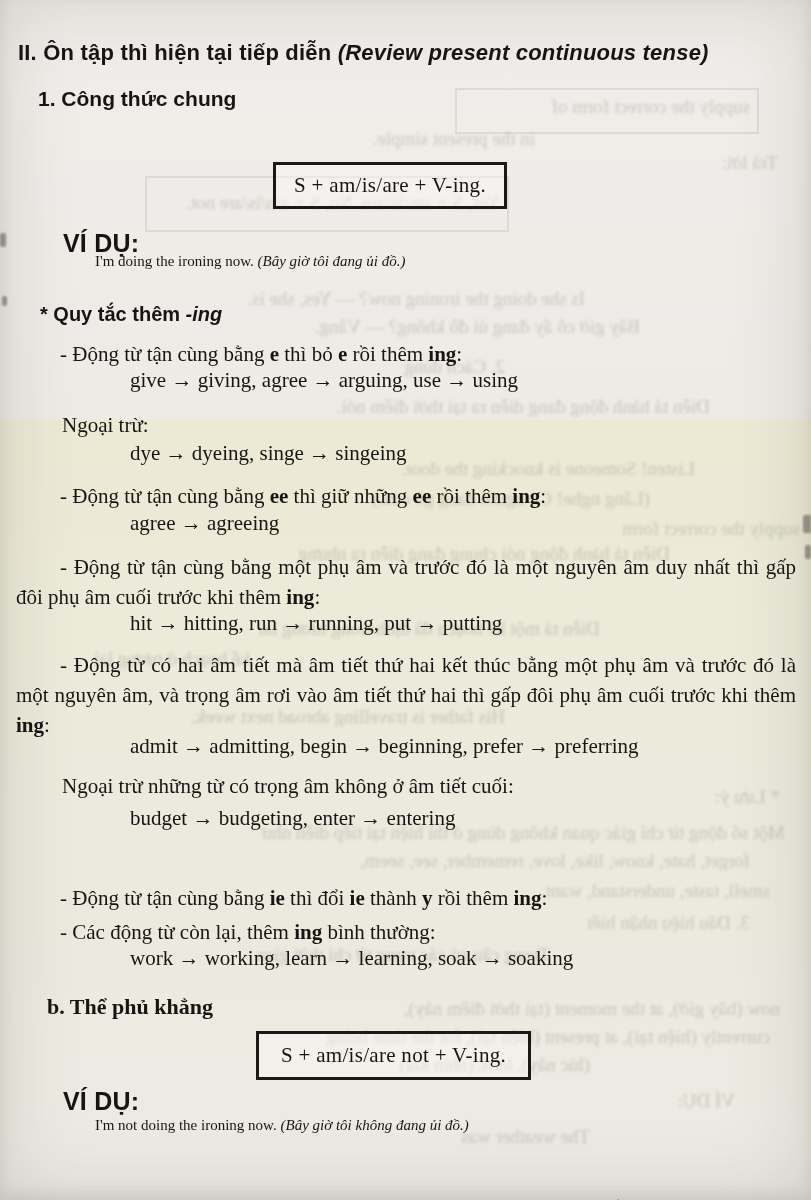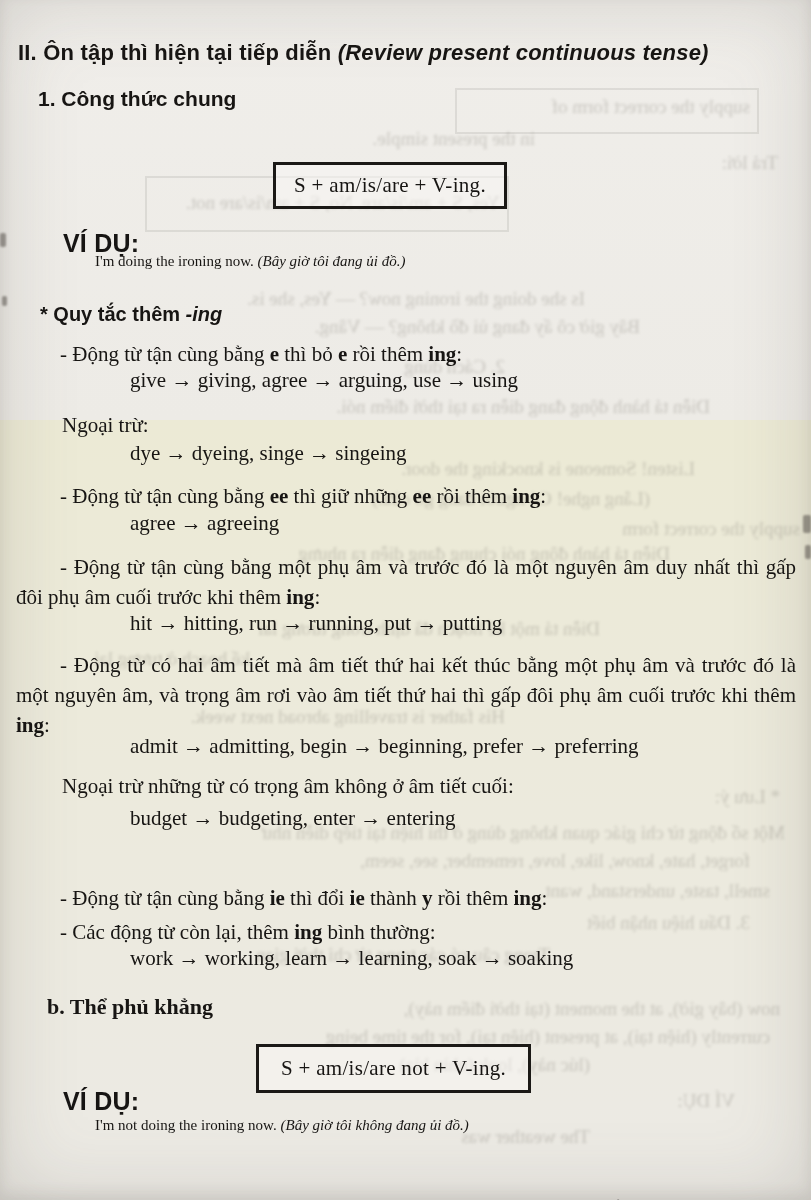--- a/index.html
+++ b/index.html
@@ -24,21 +24,21 @@
   .h3{font-size:22px;font-weight:bold;}
   .h3a{top:121px;left:47px;}
   .h3b{top:994px;left:47px;}
 
   .formula-box{
     border:3px solid #1b1916;background:rgba(249,248,245,.5);
     display:flex;align-items:center;justify-content:center;
     font-size:21px;letter-spacing:.3px;
   }
   .box1{left:273px;top:162px;width:228px;height:41px;}
-  .box2{left:256px;top:1031px;width:269px;height:43px;margin-top:13px;}
+  .box2{left:256px;top:1031px;width:269px;height:43px;}
 
   .vidu{font-size:25px;font-weight:bold;left:63px;letter-spacing:.2px;}
   .vidu1{top:229px;}
   .vidu2{top:1087px;}
   .example{font-size:15px;left:95px;white-space:nowrap;}
   .example1{top:253px;}
   .example2{top:1117px;}
   .example .vi{font-style:italic;}
 
   .rules-h{top:303px;left:40px;font-size:20px;font-weight:bold;}

